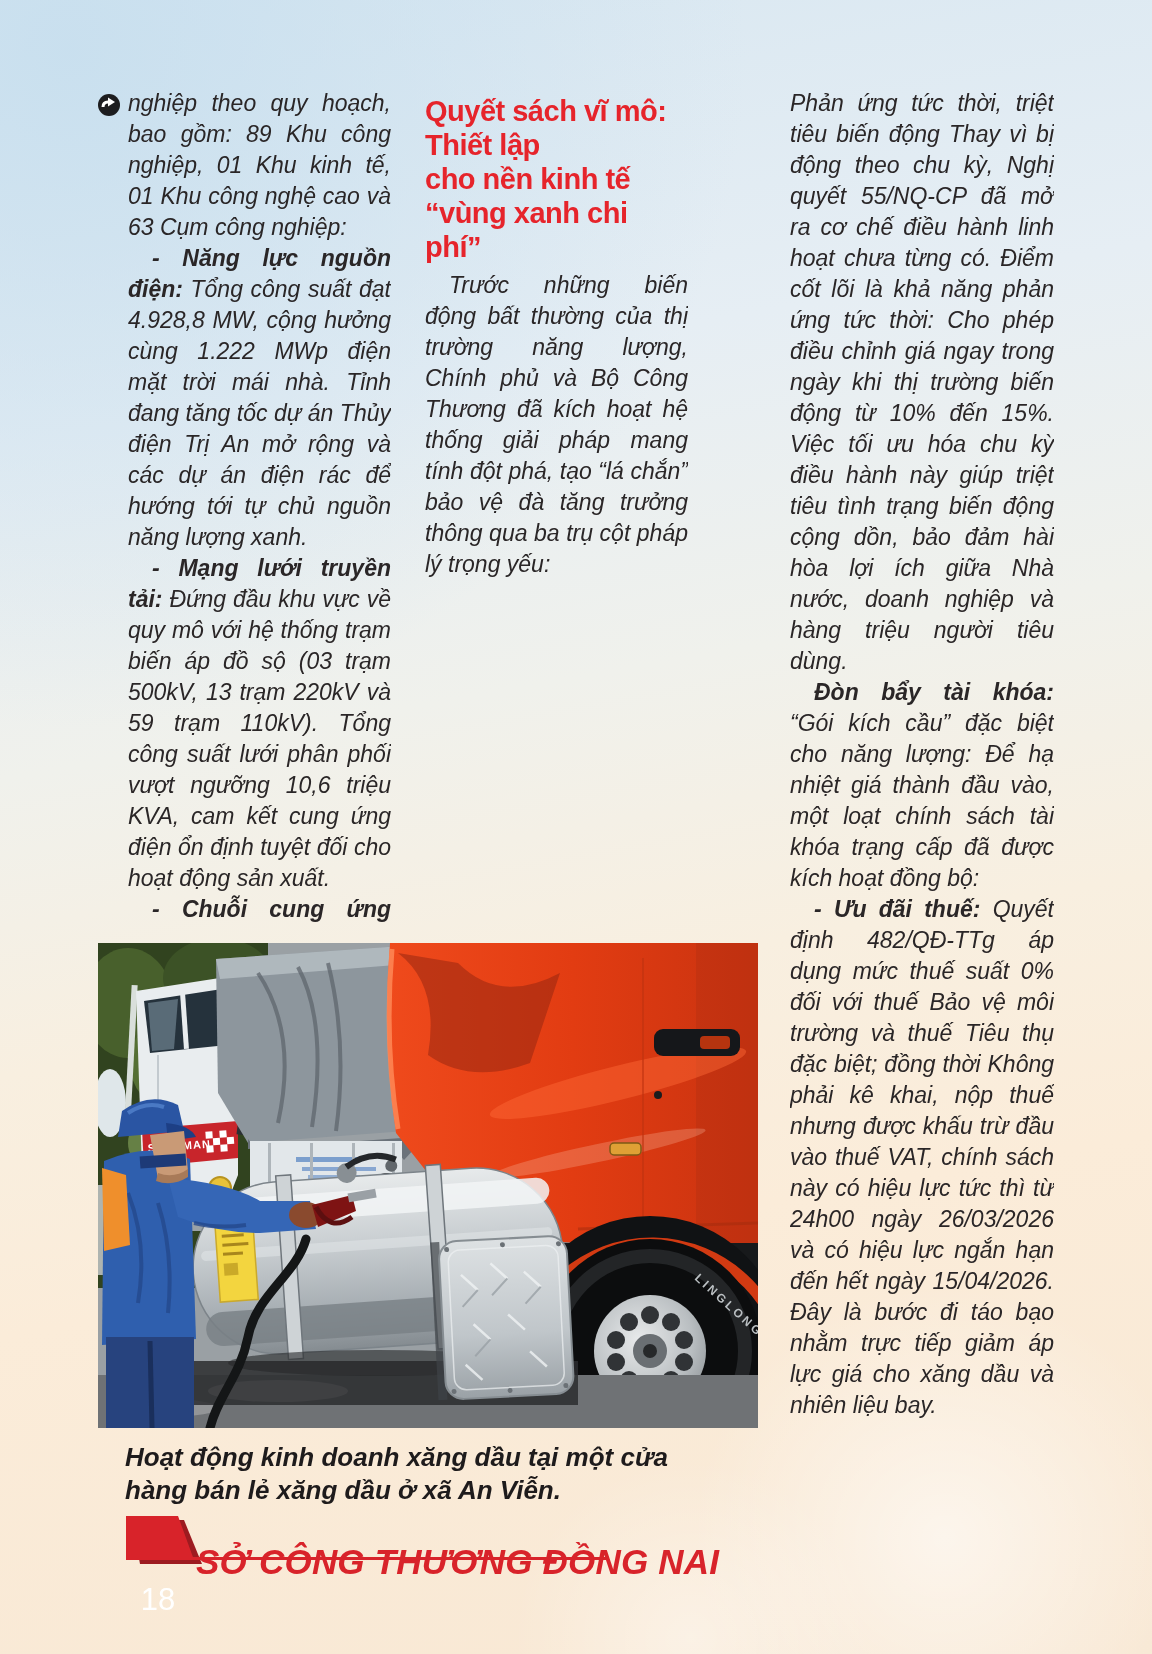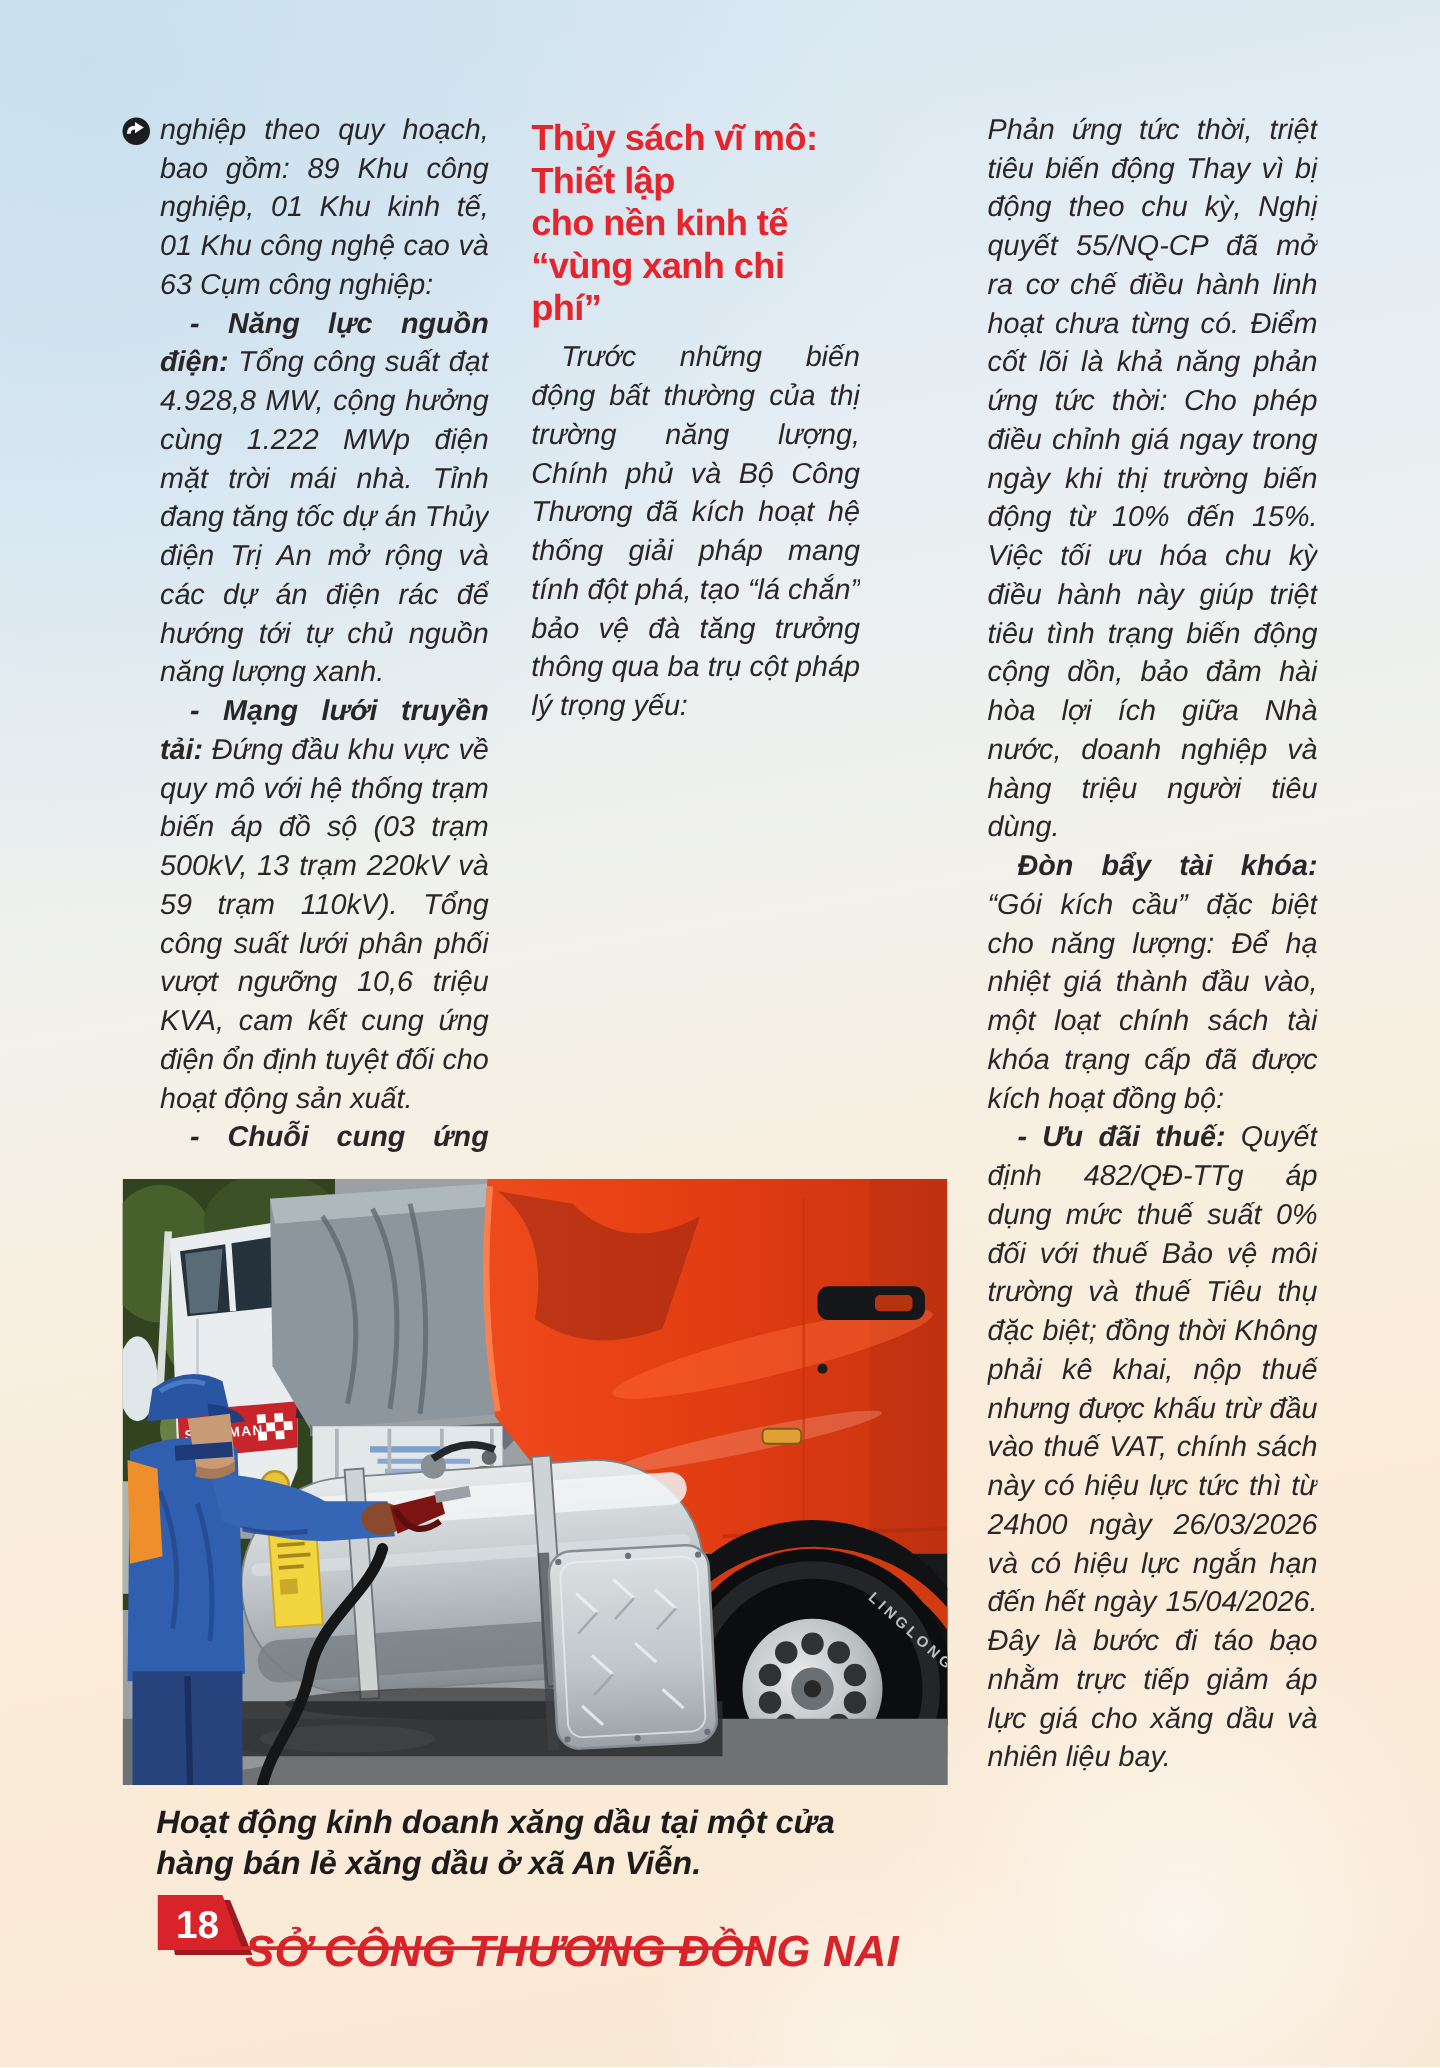--- a/index.html
+++ b/index.html
@@ -27,22 +27,22 @@
     letter-spacing:-0.5px;margin:6px 0 6px 0;text-align:left;
   }
   .red-heading div{display:block;}
   .photo{position:absolute;left:98px;top:943px;width:660px;height:485px;overflow:hidden;}
   .caption{
     position:absolute;left:125px;top:1441px;width:585px;
     font-size:26px;line-height:33px;font-weight:bold;font-style:italic;color:#1e1b1c;
   }
   .footer-badge{position:absolute;left:126px;top:1516px;width:80px;height:48px;}
   .badge-num{
-    position:absolute;left:134px;top:1520px;width:48px;height:40px;
-    color:#ffffff;font-size:31px;font-weight:bold;text-align:center;line-height:40px;
+    position:absolute;left:134px;top:1580px;width:48px;height:40px;
+    color:#ffffff;font-size:31px;font-weight:normal;text-align:center;line-height:40px;
   }
   .footer-title{
     position:absolute;left:196px;top:1542px;
     color:#d8232a;font-size:35px;font-weight:bold;letter-spacing:0.2px;white-space:nowrap;font-style:italic;
   }
   .footer-rule{position:absolute;left:186px;top:1557px;width:423px;height:3px;background:#d8232a;}
 </style>
 </head>
 <body>
 
@@ -56,21 +56,21 @@
 
   <div class="col col1">
     <p><span>nghiệp theo quy hoạch, bao gồm: 89 Khu công nghiệp, 01 Khu kinh tế, 01 Khu công nghệ cao và 63 Cụm công nghiệp:</span></p>
     <p class="ind"><b>- Năng lực nguồn điện: </b><span>Tổng công suất đạt 4.928,8 MW, cộng hưởng cùng 1.222 MWp điện mặt trời mái nhà. Tỉnh đang tăng tốc dự án Thủy điện Trị An mở rộng và các dự án điện rác để hướng tới tự chủ nguồn năng lượng xanh.</span></p>
     <p class="ind"><b>- Mạng lưới truyền tải: </b><span>Đứng đầu khu vực về quy mô với hệ thống trạm biến áp đồ sộ (03 trạm 500kV, 13 trạm 220kV và 59 trạm 110kV). Tổng công suất lưới phân phối vượt ngưỡng 10,6 triệu KVA, cam kết cung ứng điện ổn định tuyệt đối cho hoạt động sản xuất.</span></p>
     <p class="ind"><b>- Chuỗi cung ứng nhiên liệu: </b><span>Vận hành thông suốt với mạng lưới rộng khắp</span></p>
   </div>
 
   <div class="col col2">
     <div class="red-heading">
-      <div>Thủy sách vĩ mô:</div>
+      <div>Quyết sách vĩ mô:</div>
       <div>Thiết lập</div>
       <div>cho nền kinh tế</div>
       <div>“vùng xanh chi phí”</div>
     </div>
     <p class="ind"><span>Trước những biến động bất thường của thị trường năng lượng, Chính phủ và Bộ Công Thương đã kích hoạt hệ thống giải pháp mang tính đột phá, tạo “lá chắn” bảo vệ đà tăng trưởng thông qua ba trụ cột pháp lý trọng yếu:</span></p>
 
   </div>
 
   <div class="col col3">
     <p><span>Phản ứng tức thời, triệt tiêu biến động Thay vì bị động theo chu kỳ, Nghị quyết 55/NQ-CP đã mở ra cơ chế điều hành linh hoạt chưa từng có. Điểm cốt lõi là khả năng phản ứng tức thời: Cho phép điều chỉnh giá ngay trong ngày khi thị trường biến động từ 10% đến 15%. Việc tối ưu hóa chu kỳ điều hành này giúp triệt tiêu tình trạng biến động cộng dồn, bảo đảm hài hòa lợi ích giữa Nhà nước, doanh nghiệp và hàng triệu người tiêu dùng.</span></p>

